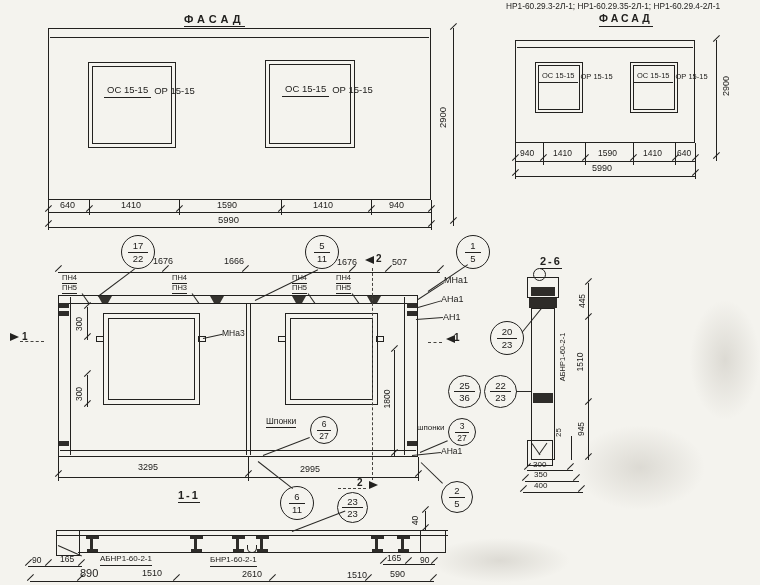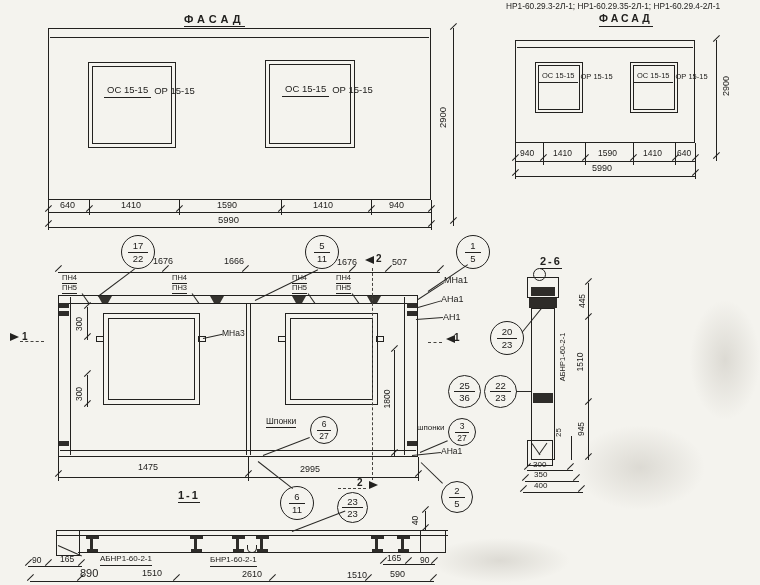--- a/index.html
+++ b/index.html
@@ -246,21 +246,21 @@
     </div>
   <div class="callout" style="left:484px;top:375px;width:33px;height:33px">
       <b>22</b>
       <i>23</i>
     </div>
   <div class="lead" style="left:516px;top:391px;width:16px"></div>
 
   <div class="ln" style="left:58px;top:457px;width:1px;height:24px"></div>
   <div class="ln" style="left:248px;top:457px;width:1px;height:24px"></div>
   <div class="ln" style="left:418px;top:457px;width:1px;height:24px"></div>
-  <div class="txt" style="left:138px;top:463px;font-size:9px">1475</div>
+  <div class="txt" style="left:138px;top:463px;font-size:9px">3295</div>
   <div class="txt" style="left:300px;top:465px;font-size:9px">2995</div>
   <div class="ln" style="left:58px;top:477px;width:361px;height:1.1px"></div>
   <div class="tk" style="left:54px;top:473px"></div>
   <div class="tk" style="left:244px;top:473px"></div>
   <div class="tk" style="left:414px;top:473px"></div>
   <div class="txt ul" style="left:178px;top:489px;font-size:11px;font-weight:bold;letter-spacing:2px">1-1</div>
   <div class="callout" style="left:280px;top:486px;width:34px;height:34px">
       <b>6</b>
       <i>11</i>
     </div>

